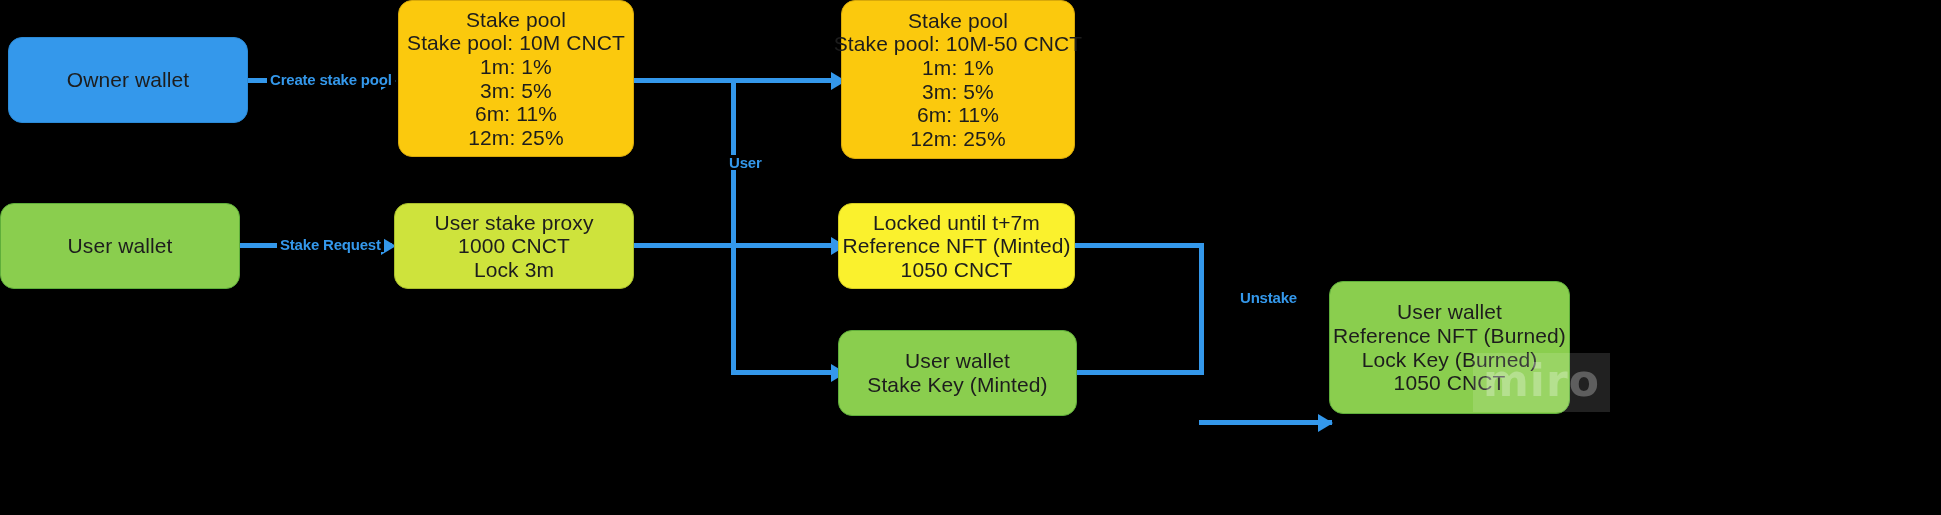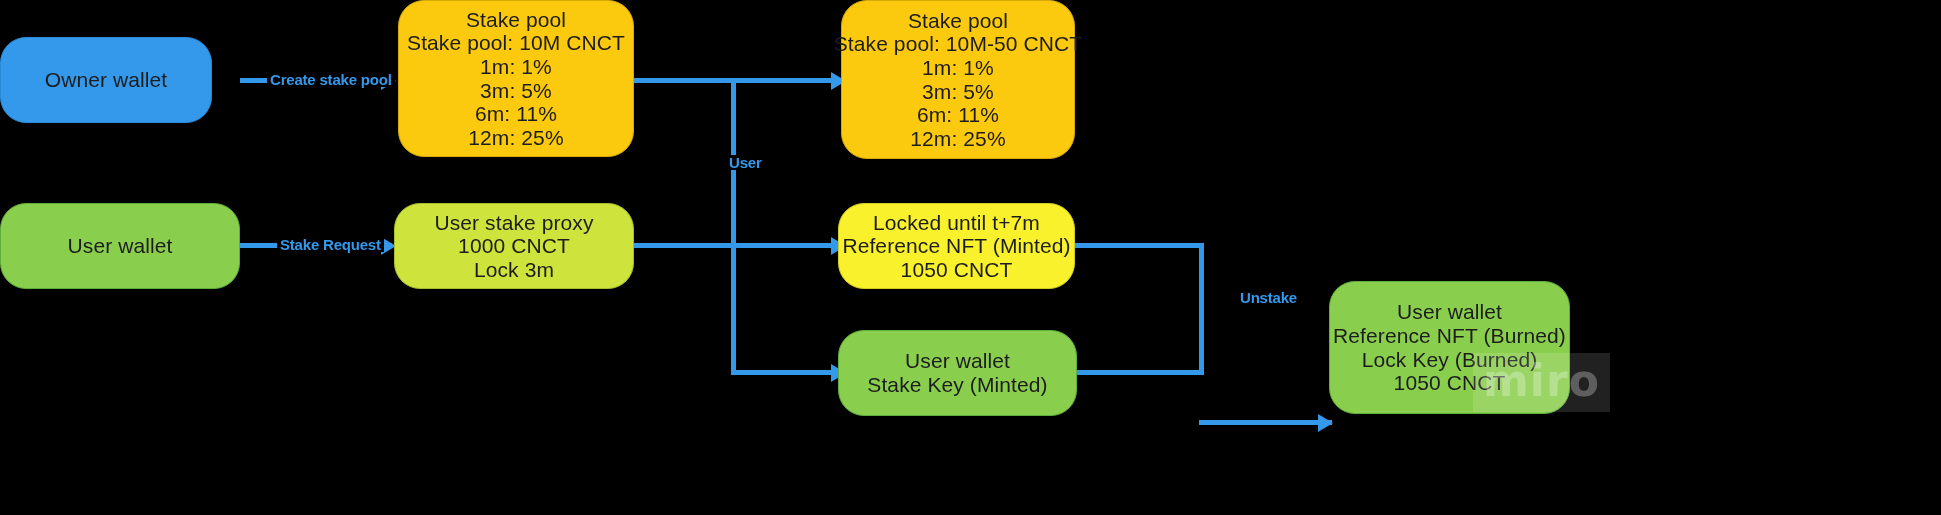--- a/index.html
+++ b/index.html
@@ -2,21 +2,21 @@
 <html><head>
 <meta charset="utf-8">
 <style>
   html,body{margin:0;padding:0;background:#000;}
   body{font-family:"Liberation Sans",sans-serif;}
   #canvas{position:relative;width:1941px;height:515px;background:#000;overflow:hidden;}
 
   .node{
     position:absolute;
     box-sizing:border-box;
-    border-radius:26px;
+    border-radius:14px;
     display:flex;
     flex-direction:column;
     align-items:center;
     justify-content:center;
     text-align:center;
     color:#1d1d1d;
     font-size:21px;
     line-height:1.12;
     letter-spacing:.1px;
     padding:4px 6px;
@@ -97,21 +97,21 @@
   <div class="vline" style="left:1199px;top:312px;height:63px;"></div>
 
   <div class="hline" style="left:1199px;top:420px;width:133px;"></div>
   <div class="arrow" style="left:1318px;top:413.5px;"></div>
 
   <div class="edge-label" style="left:259px;top:72px;">Create stake pool</div>
   <div class="edge-label" style="left:269px;top:237px;">Stake Request</div>
   <div class="edge-label" style="left:718px;top:155px;">User</div>
   <div class="edge-label" style="left:1229px;top:290px;">Unstake</div>
 
-  <div class="node n-blue" style="left:0px;top:37px;width:212px;height:86px;">
+  <div class="node n-blue" style="left:8px;top:37px;width:240px;height:86px;">
     <span class="ln">Owner wallet</span>
   </div>
 
   <div class="node n-gold" style="left:398px;top:0px;width:236px;height:157px;">
     <span class="ln">Stake pool</span>
     <span class="ln">Stake pool: 10M CNCT</span>
     <span class="ln">1m: 1%</span>
     <span class="ln">3m: 5%</span>
     <span class="ln">6m: 11%</span>
     <span class="ln">12m: 25%</span>

